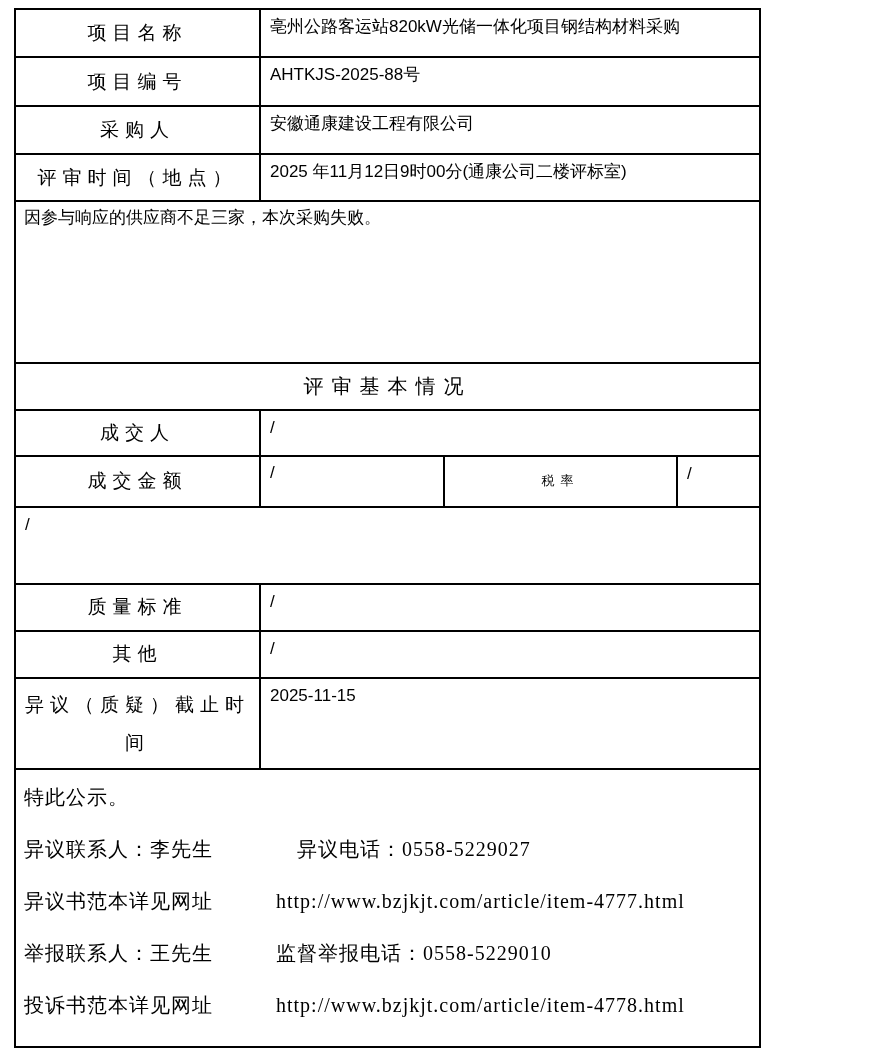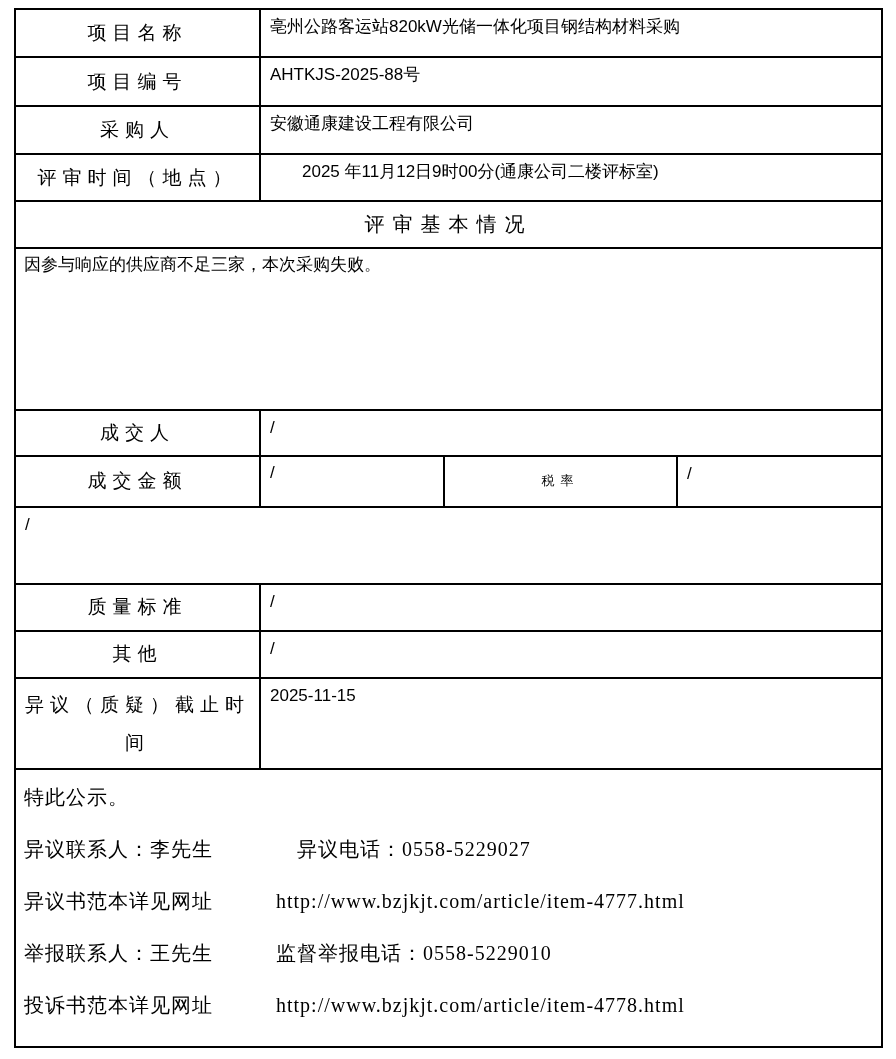--- a/index.html
+++ b/index.html
@@ -10,21 +10,21 @@
     height: 1059px;
     background: #ffffff;
     font-family: "Liberation Sans", sans-serif;
     color: #000000;
     overflow: hidden;
   }
   .doc-table {
     position: absolute;
     left: 14px;
     top: 8px;
-    width: 869px;
+    width: 747px;
     height: 1040px;
     border: 2px solid #000000;
     display: flex;
     flex-direction: column;
     background: #ffffff;
   }
   .row { display: flex; border-bottom: 2px solid #000000; }
   .row:last-child { border-bottom: none; }
   .label-cell {
     width: 245px;
@@ -63,21 +63,21 @@
     display: flex;
     align-items: center;
     justify-content: center;
     font-family: "Liberation Serif", "DejaVu Serif", serif;
     font-size: 13px;
     letter-spacing: 6px;
   }
   .r1 { height: 49px; }
   .r2 { height: 49px; }
   .r3 { height: 49px; }
-  .r4 { height: 47px; gap: 32px; }
+  .r4 { height: 47px; }
   .r5 { height: 48px; }
   .r6 { height: 164px; }
   .r7 { height: 46px; }
   .r8 { height: 52px; }
   .r9 { height: 78px; }
   .r10 { height: 47px; }
   .r11 { height: 48px; }
   .r12 { height: 92px; }
   .r13 { flex: 1 1 auto; }
   .section-header-cell {
@@ -129,26 +129,26 @@
     <div class="row r3">
       <div class="label-cell">采购人</div>
       <div class="value-cell">安徽通康建设工程有限公司</div>
     </div>
 
     <div class="row r4">
       <div class="label-cell">评审时间（地点）</div>
       <div class="value-cell">2025 年11月12日9时00分(通康公司二楼评标室)</div>
     </div>
 
+    <div class="row r6">
+      <div class="section-body-cell">因参与响应的供应商不足三家，本次采购失败。</div>
+    </div>
+
     <div class="row r5">
       <div class="section-header-cell">评审基本情况</div>
-    </div>
-
-    <div class="row r6">
-      <div class="section-body-cell">因参与响应的供应商不足三家，本次采购失败。</div>
     </div>
 
     <div class="row r7">
       <div class="label-cell">成交人</div>
       <div class="value-cell">/</div>
     </div>
 
     <div class="row r8">
       <div class="label-cell">成交金额</div>
       <div class="mid-value-cell">/</div>

